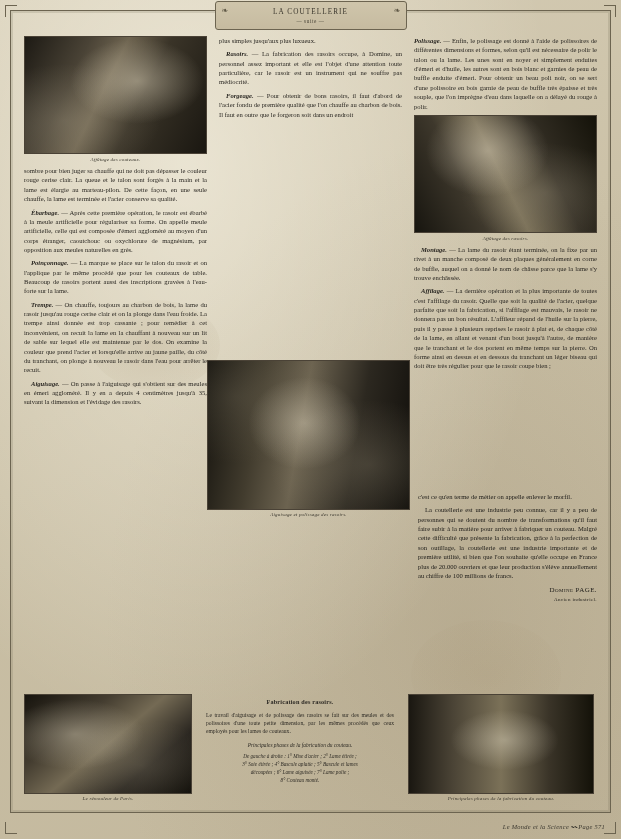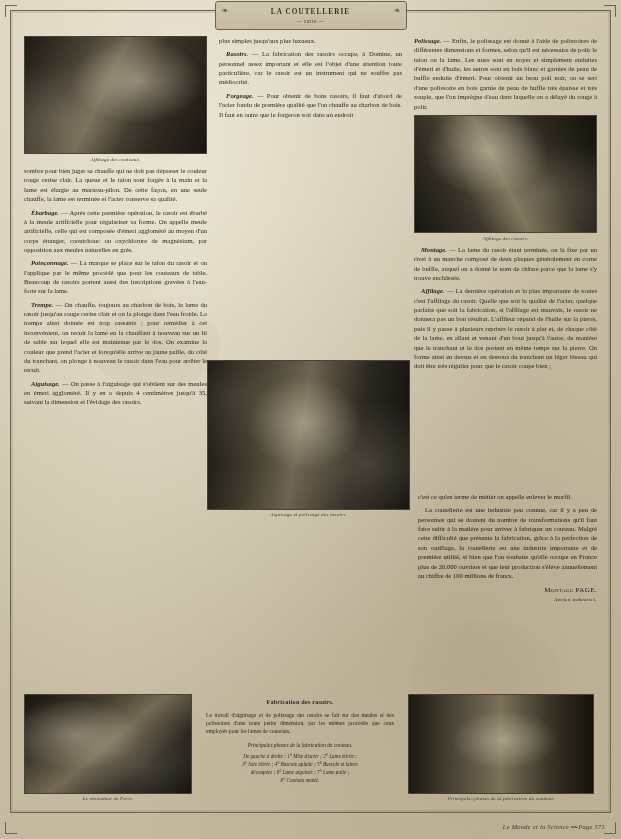--- a/index.html
+++ b/index.html
@@ -61,21 +61,21 @@
     top: 4px;
     font-size: 8px;
     color: #5e5745;
     letter-spacing: -1px;
   }
   .masthead .orn.l { left: 6px; }
   .masthead .orn.r { right: 6px; }
   .masthead .m-title {
     font-size: 7.2px;
     letter-spacing: 1.1px;
-    font-weight: bold;
+    font-weight: normal;
     color: #3a362c;
     margin-top: 5.5px;
     font-family: "Liberation Serif", serif;
   }
   .masthead .m-sub {
     font-size: 5.2px;
     letter-spacing: 0.6px;
     color: #4a4538;
     margin-top: 2px;
   }
@@ -291,21 +291,21 @@
 
   <div class="fig" style="position:absolute;left:207px;top:360px;width:203px;">
     <div class="photo ph-sharpen-wide"></div>
     <div class="cap">Aiguisage et polissage des rasoirs.</div>
   </div>
 
   <div style="position:absolute;left:418px;top:492px;width:179px;font-size:6.6px;line-height:1.42;text-align:justify;">
     <p><span>c'est ce qu'en terme de métier on appelle enlever le morfil.</span></p>
     <p class="indent"><span>La coutellerie est une industrie peu connue, car il y a peu de personnes qui se doutent du nombre de transformations qu'il faut faire subir à la matière pour arriver à fabriquer un couteau. Malgré cette difficulté que présente la fabrication, grâce à la perfection de son outillage, la coutellerie est une industrie importante et de première utilité, si bien que l'on souhaite qu'elle occupe en France plus de 20.000 ouvriers et que leur production s'élève annuellement au chiffre de 100 millions de francs.</span></p>
     <div class="signature">
-      <span>Montage PAGE.</span>
+      <span>Domine PAGE.</span>
       <span class="role">Ancien industriel.</span>
     </div>
   </div>
 
   <div class="bottom">
     <div class="b-left">
       <div class="photo ph-grinder-cart"></div>
       <div class="cap">Le rémouleur de Paris.</div>
     </div>
 

